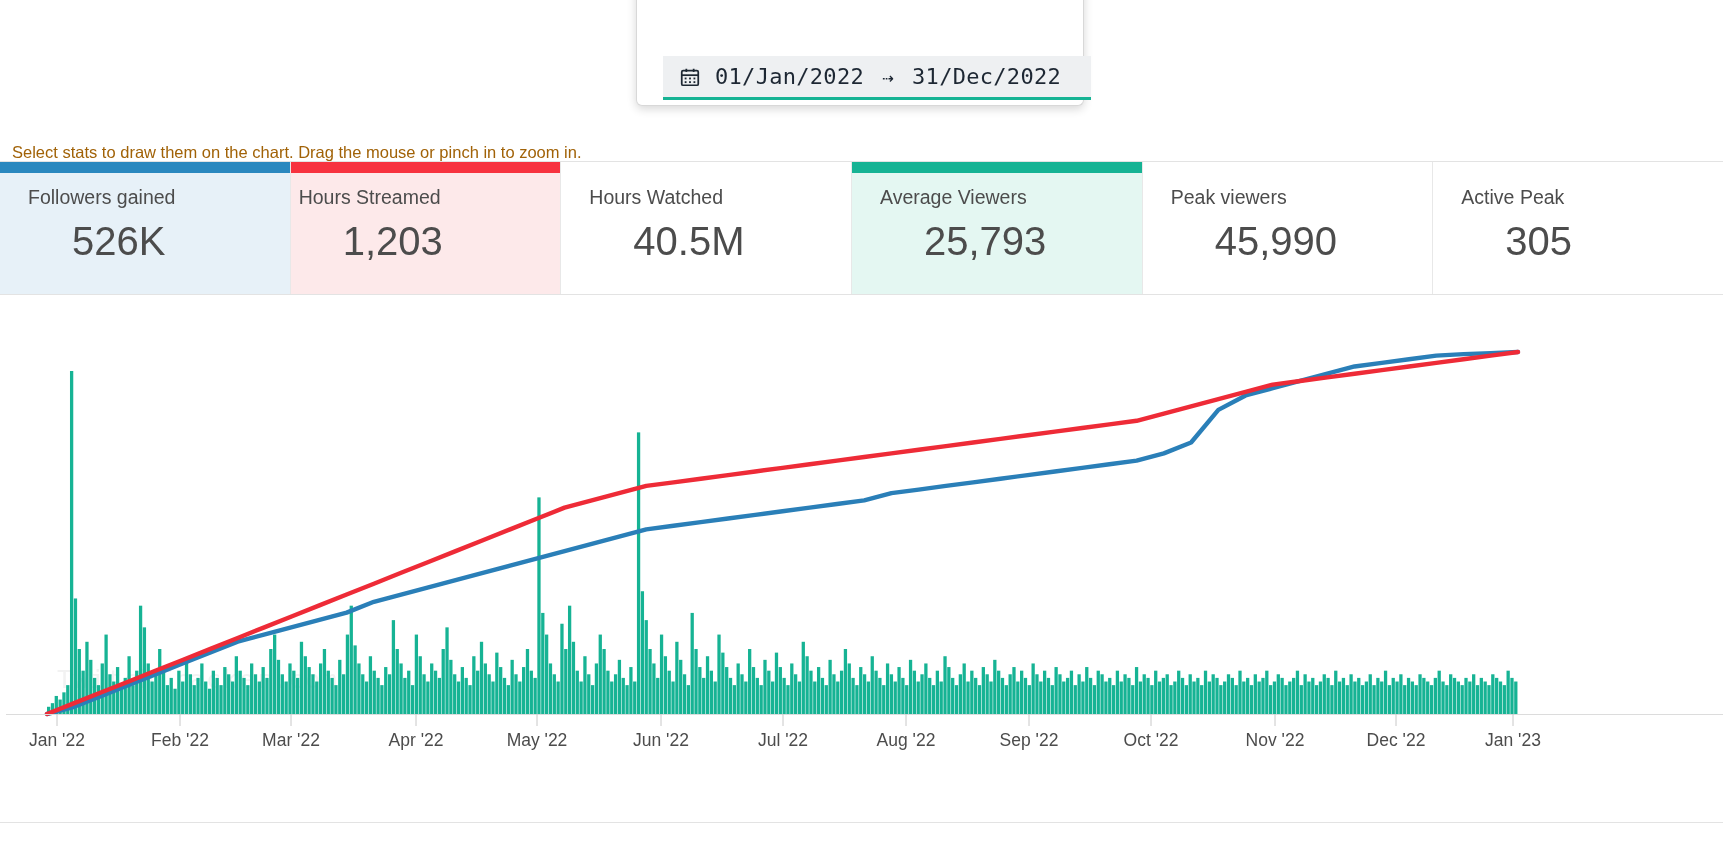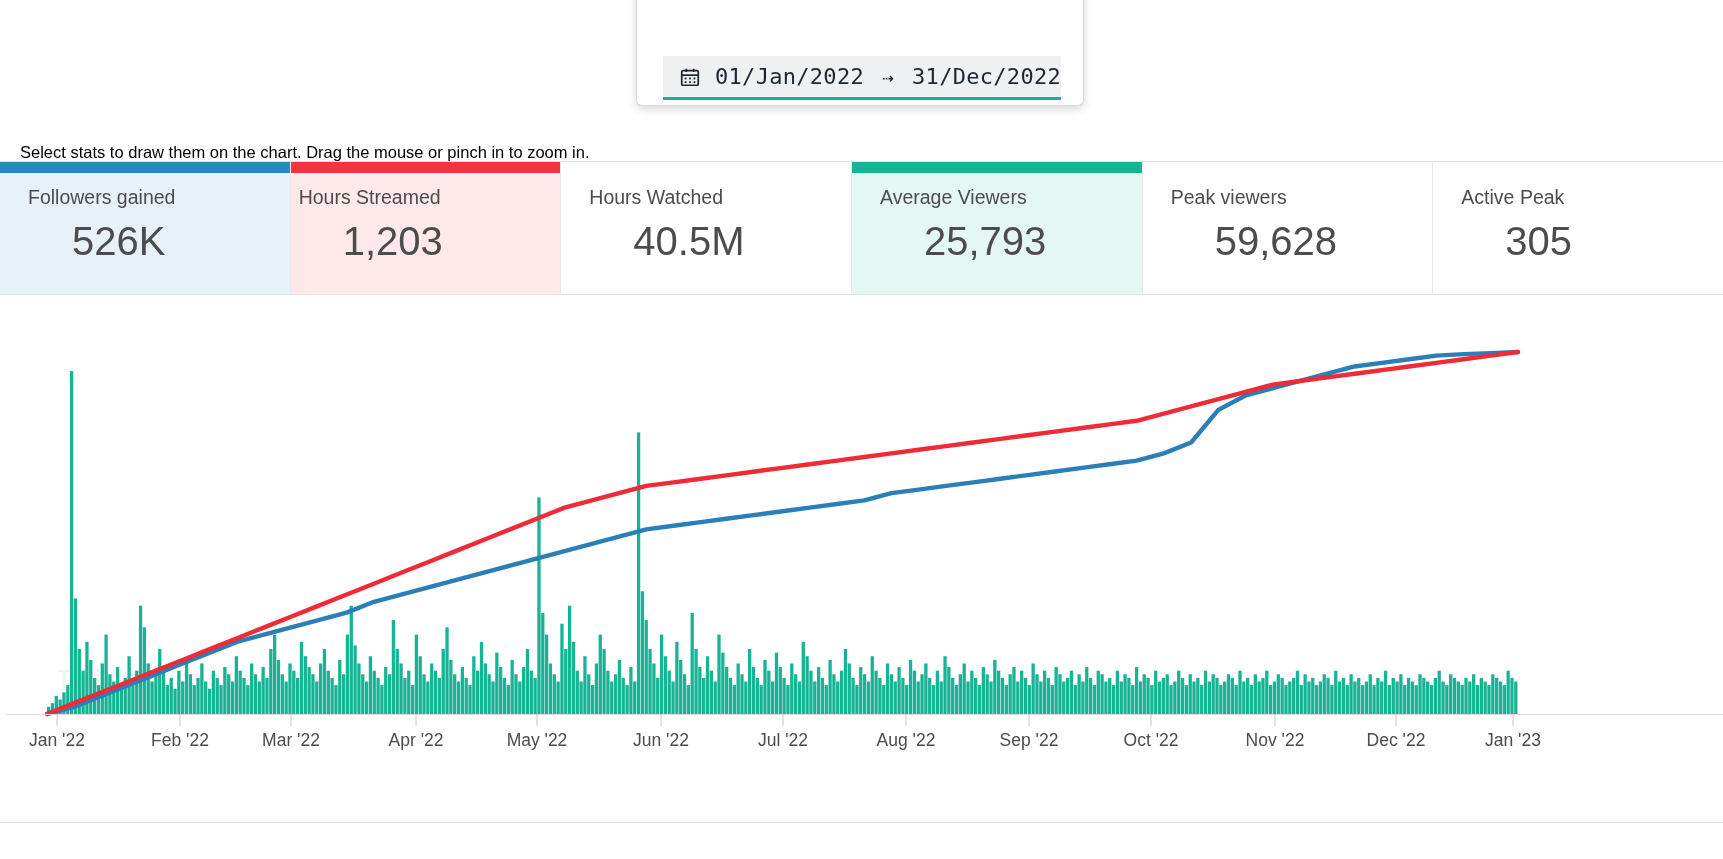--- a/index.html
+++ b/index.html
@@ -27,21 +27,21 @@
     border: 1px solid #d8d8d8;
     border-top: none;
     border-radius: 0 0 6px 6px;
     box-shadow: 0 3px 10px rgba(0,0,0,0.16);
     box-sizing: border-box;
   }
   #daterange-field {
     position: absolute;
     left: 26px;
     top: 74px;
-    width: 398px;
+    width: 428px;
     height: 44px;
     background: #eef0f2;
     border-bottom: 3px solid #16b394;
     box-sizing: border-box;
     display: flex;
     align-items: center;
     padding-left: 16px;
     gap: 14px;
   }
   #calendar-icon { width: 22px; height: 22px; flex: 0 0 auto; display:block; }
@@ -55,24 +55,24 @@
   .daterange-arrow {
     font-family: "DejaVu Sans Mono", monospace;
     font-size: 20px;
     color: #1d2733;
     padding: 0 4px;
   }
 
   
   #hint {
     position: absolute;
-    left: 20px;
+    left: 12px;
     top: 143px;
     font-size: 16.5px;
-    color: #000000;
+    color: #a16207;
     white-space: nowrap;
   }
 
   
   #stats-row {
     position: absolute;
     left: 0px;
     top: 161px;
     width: 1723px;
     height: 134px;
@@ -198,21 +198,21 @@
       <div class="stat-value">40.5M</div>
     </div>
     <div class="stat-card sel-teal">
       <div class="stat-accent"></div>
       <div class="stat-label">Average Viewers</div>
       <div class="stat-value">25,793</div>
     </div>
     <div class="stat-card">
       <div class="stat-accent"></div>
       <div class="stat-label">Peak viewers</div>
-      <div class="stat-value">59,628</div>
+      <div class="stat-value">45,990</div>
     </div>
     <div class="stat-card">
       <div class="stat-accent"></div>
       <div class="stat-label">Active Peak</div>
       <div class="stat-value">305</div>
     </div>
   </div>
 
 <div id="chart-panel">
   <div id="chart-watermark">TwitchTracker.com</div>

